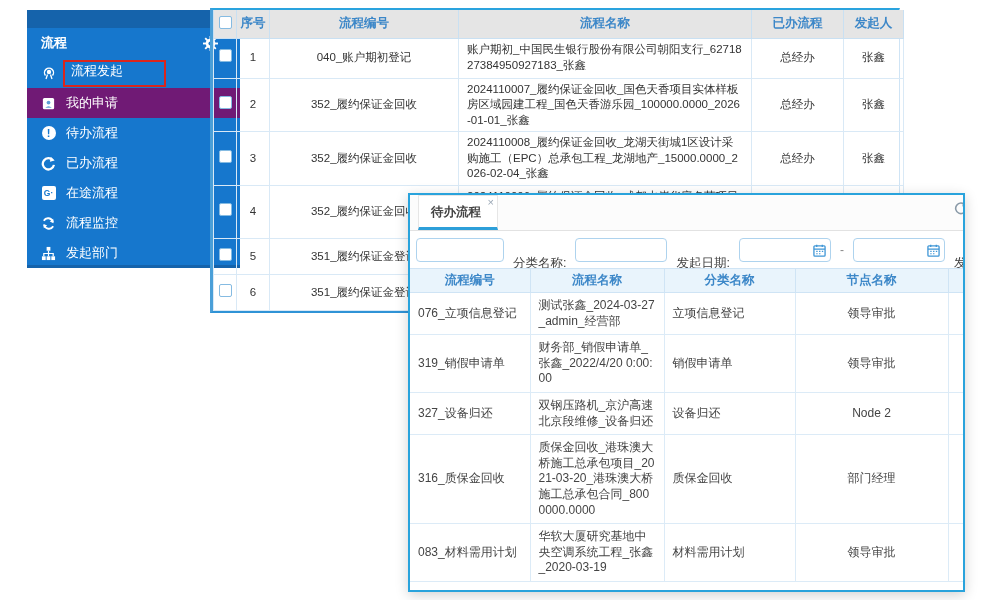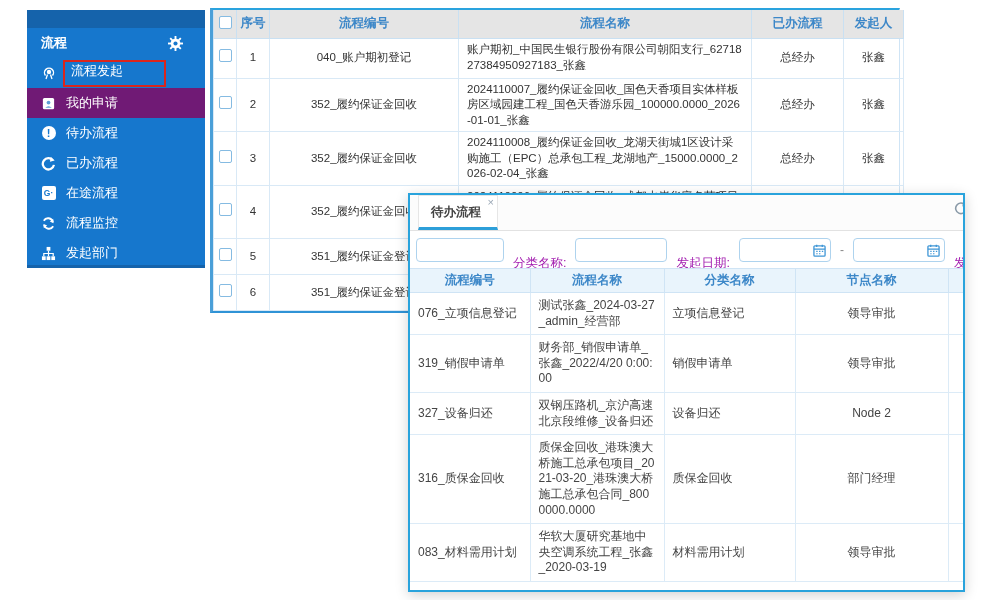--- a/index.html
+++ b/index.html
@@ -1,21 +1,21 @@
 <!DOCTYPE html>
 <html><head>
 <meta charset="utf-8">
 <style>
   * { margin:0; padding:0; box-sizing:border-box; }
   html,body { width:1000px; height:600px; background:#fff; overflow:hidden;
               font-family:"Liberation Sans","DejaVu Sans",sans-serif; }
   .stage { position:relative; width:1000px; height:600px; background:#fff; }
 
   
-  .sidebar { position:absolute; left:27px; top:10px; width:178px; height:258px;
+  .sidebar { position:absolute; left:27px; top:10px; width:213px; height:258px;
              background:#1677cd; color:#fff; border-bottom:3px solid #1563ab; }
   .sidebar-topstrip { height:18px; background:#1563ab; }
   .sidebar-header { display:flex; align-items:center; height:30px; padding:0 12px 0 14px;
                     font-size:13px; font-weight:bold; }
   .sidebar-header .spacer { flex:1; }
   .menu-item { display:flex; align-items:center; height:30px; padding-left:13px;
                font-size:13px; cursor:pointer; position:relative; }
   .menu-item.selected { background:#701a75; }
   .mi-icon { width:17px; height:17px; margin-right:9px; display:inline-flex;
              align-items:center; justify-content:center; flex:none; }
@@ -49,21 +49,21 @@
   .tabbar { position:relative; height:36px; background:#fcfcfc; border-bottom:1px solid #e2e2e2;
             display:flex; align-items:flex-end; overflow:hidden; }
   .tab { position:relative; margin-left:8px; padding:8px 16px 6px 12px; background:#fff;
          border:1px solid #e6e6e6; border-bottom:3px solid #2d9fd9; font-size:12.5px;
          font-weight:bold; color:#444; cursor:pointer; }
   .tab-close { position:absolute; top:1px; right:3px; font-size:11px; color:#9aa7b5;
                font-weight:normal; cursor:pointer; line-height:1; }
   .tab-refresh { position:absolute; right:-5px; top:6px; color:#8a9aa8; }
   .filterbar { display:flex; align-items:center; height:37px; padding:0 6px; gap:9px;
                background:#fff; white-space:nowrap; overflow:hidden; }
-  .filterbar label { font-size:12.5px; color:#a21caf; flex:none;margin-top:28px; }
+  .filterbar label { font-size:12.5px; color:#404040; flex:none;margin-top:28px; }
   .f-input { width:88px; height:24px; border:1px solid #aed3ee; border-radius:4px;
              background:#fff; font-size:12px; padding:0 5px; color:#333; flex:none; }
   .date-wrap { position:relative; flex:none; }
   .date-wrap .f-input { width:92px; padding-right:20px; }
   .cal-icon { position:absolute; right:5px; top:5px; pointer-events:none; }
   .dash { color:#888; font-size:12px; flex:none; }
   .popup-table th { background:#e9f4fc; color:#3c87c8; font-size:12.5px; font-weight:bold;
                     height:24px; border:1px solid #cfe4f5; border-left:none; }
   .popup-table th:last-child, .popup-table td:last-child { border-right:none; }
   .popup-table td { font-size:12px; color:#444; border:1px solid #dcebf7; border-left:none;

